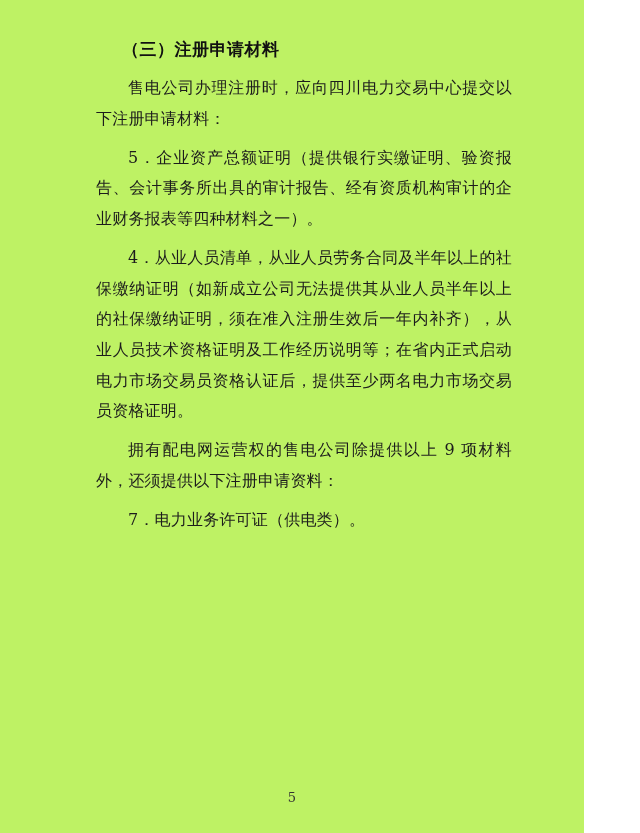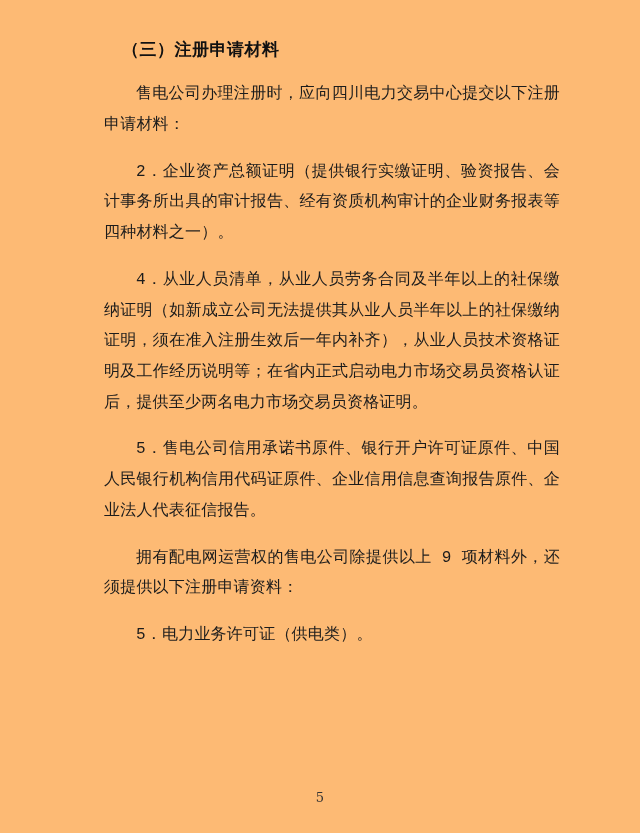--- a/index.html
+++ b/index.html
@@ -9,44 +9,43 @@
   body {
     width: 640px;
     height: 833px;
     background: #ffffff;
     font-family: "DejaVu Serif", "Liberation Serif", serif;
     color: #1a1a1a;
     overflow: hidden;
   }
   .page {
     position: relative;
-    width: 640px;
+    width: 584px;
     height: 833px;
-    background: #fdba74;
+    background: #bef264;
     box-sizing: border-box;
     padding: 36px 64px 0 88px;
   }
   .doc-heading {
     font-size: 17px;
     font-weight: bold;
     letter-spacing: 0.5px;
     margin: 0 0 10px 0;
     padding-left: 34px;
     line-height: 1.6;
     color: #111111;
   }
   .para {
     font-size: 16px;
     line-height: 1.92;
-    margin: 16px;
+    margin: 8px;
     text-align: justify;
     text-justify: inter-ideograph;
     letter-spacing: 0.2px;
     color: #1c1c1c;
-    font-family: Liberation Mono, monospace;
   }
   .indent {
     text-indent: 2em;
   }
   .page-number {
     position: absolute;
     left: 0;
     right: 0;
     bottom: 28px;
     text-align: center;
@@ -56,20 +55,19 @@
   }
 </style>
 </head>
 <body>
 
 <div class="page">
 
   <h1 class="doc-heading">（三）注册申请材料</h1>
 
   <p class="para indent">售电公司办理注册时，应向四川电力交易中心提交以下注册申请材料：</p>
-  <p class="para indent">2．企业资产总额证明（提供银行实缴证明、验资报告、会计事务所出具的审计报告、经有资质机构审计的企业财务报表等四种材料之一）。</p>
+  <p class="para indent">5．企业资产总额证明（提供银行实缴证明、验资报告、会计事务所出具的审计报告、经有资质机构审计的企业财务报表等四种材料之一）。</p>
   <p class="para indent">4．从业人员清单，从业人员劳务合同及半年以上的社保缴纳证明（如新成立公司无法提供其从业人员半年以上的社保缴纳证明，须在准入注册生效后一年内补齐），从业人员技术资格证明及工作经历说明等；在省内正式启动电力市场交易员资格认证后，提供至少两名电力市场交易员资格证明。</p>
-  <p class="para indent">5．售电公司信用承诺书原件、银行开户许可证原件、中国人民银行机构信用代码证原件、企业信用信息查询报告原件、企业法人代表征信报告。</p>
   <p class="para indent">拥有配电网运营权的售电公司除提供以上 9 项材料外，还须提供以下注册申请资料：</p>
-  <p class="para indent">5．电力业务许可证（供电类）。</p>
+  <p class="para indent">7．电力业务许可证（供电类）。</p>
 
   <div class="page-number">5</div>
 </div>
 
 </body></html>

